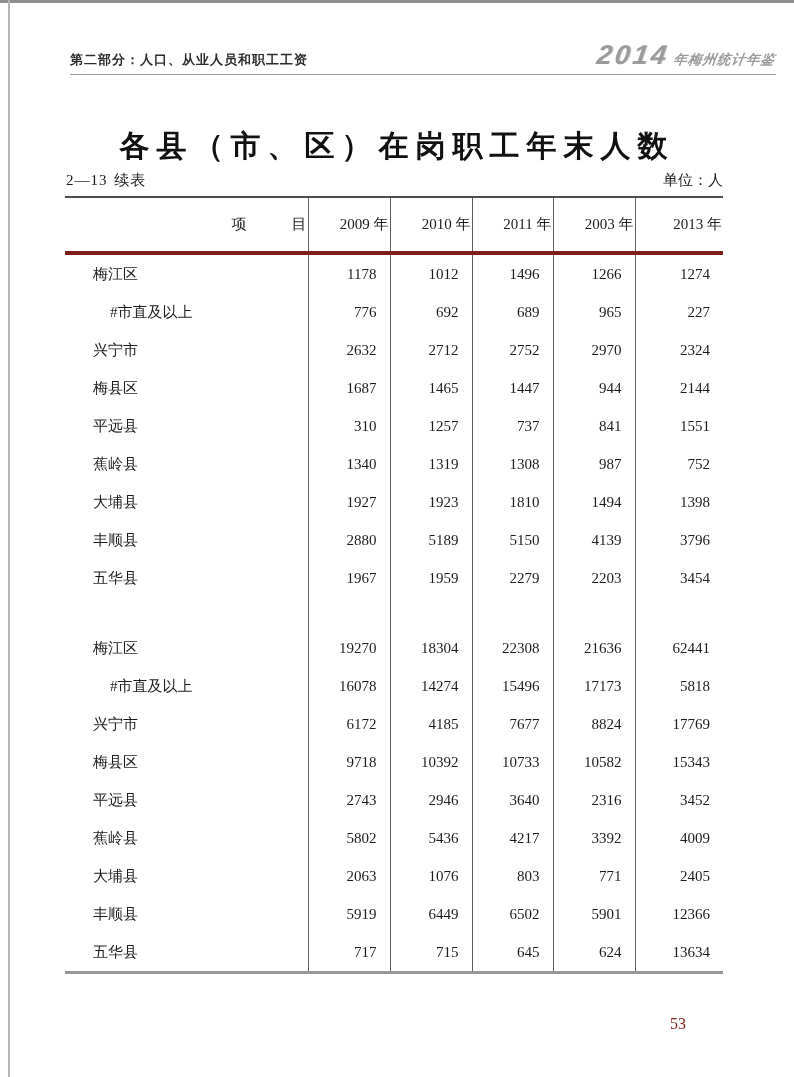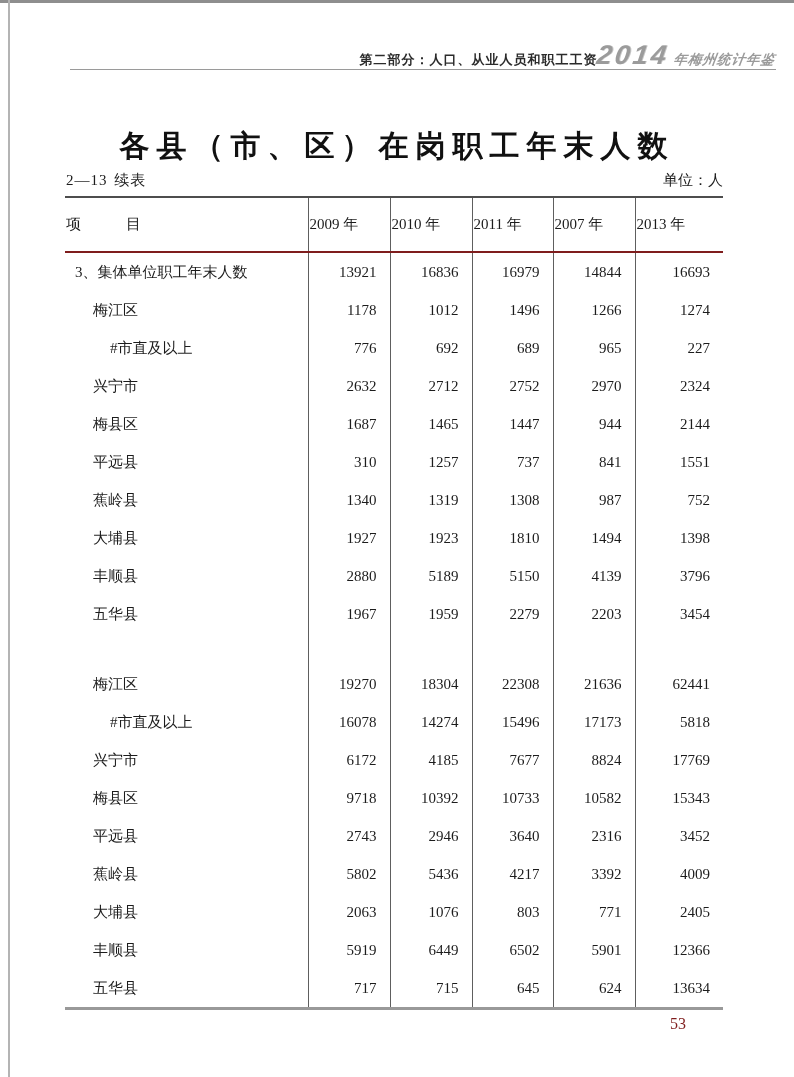--- a/index.html
+++ b/index.html
@@ -6,22 +6,22 @@
   .page {
     position:relative; width:794px; height:1077px; margin:0 auto;
     background:#ffffff; overflow:hidden;
     font-family:"Liberation Serif","DejaVu Serif",serif; color:#1c1c1c;
   }
   .scan-top { position:absolute; top:0; left:0; width:794px; height:3px; background:#8e8e8e; }
   .scan-left { position:absolute; top:0; left:8px; width:2px; height:1077px; background:#b4b4b4; }
 
   .running-head {
     position:absolute; left:70px; top:42px; width:706px;
-    display:flex; justify-content:flex-end; align-items:flex-end;
-    border-bottom:1px solid #9a9a9a; 
+    display:flex; justify-content:space-between; align-items:flex-end;
+    border-bottom:1px solid #9a9a9a; padding-bottom:5px;
   }
   .head-left {
     font-family:"Liberation Sans","DejaVu Sans",sans-serif;
     font-weight:bold; font-size:13px; color:#2b2b2b; letter-spacing:1px;
   }
   .logo { display:flex; align-items:baseline; color:#9b9b9b; font-style:italic; font-weight:bold;
           transform:skewX(-8deg); font-family:"Liberation Sans","DejaVu Sans",sans-serif; }
   .logo-year { font-size:27px; letter-spacing:3px; line-height:1;
                text-shadow:1px 0 0 #c7c7c7; }
   .logo-rest { font-size:13.5px; margin-left:5px; letter-spacing:1px; }
@@ -38,22 +38,22 @@
   .caption-left { letter-spacing:1px; }
 
   .table-wrap { position:absolute; left:65px; top:196px; }
   table.stats {
     border-collapse:collapse; table-layout:fixed; width:658px;
     border-top:2px solid #4d4d4d; border-bottom:3px solid #999;
   }
   table.stats th, table.stats td { margin:0; overflow:hidden; white-space:nowrap; }
   table.stats th:not(:last-child), table.stats td:not(:last-child) { border-right:1px solid #5e5e5e; }
   thead th {
-    border-bottom:2px solid #7f1d1d; height:51px;
-    font-weight:normal; font-size:15px; text-align:left; vertical-align:middle;
+    border-bottom:4px solid #7f1d1d; height:51px;
+    font-weight:normal; font-size:15px; text-align:right; vertical-align:middle;
   }
   tbody td { height:36px; font-size:15px; vertical-align:middle; }
   td.num { text-align:right; padding-right:13px; }
   td.lab { text-align:left; }
   td.ind0 { padding-left:10px; }
   td.ind1 { padding-left:28px; }
   td.ind2 { padding-left:45px; }
   tr.spacer td { height:30px; }
 
   .page-no {
@@ -95,33 +95,25 @@
         <col style="width:81px">
           <col style="width:82px">
           <col style="width:88px">
       </colgroup>
       <thead>
         <tr>
           <th>项　　　目</th>
           <th>2009 年</th>
           <th>2010 年</th>
           <th>2011 年</th>
-          <th>2007 年</th>
+          <th>2003 年</th>
           <th>2013 年</th>
         </tr>
       </thead>
       <tbody>
-          <tr>
-            <td class="lab ind0">3、集体单位职工年末人数</td>
-            <td class="num">13921</td>
-            <td class="num">16836</td>
-            <td class="num">16979</td>
-            <td class="num">14844</td>
-            <td class="num">16693</td>
-          </tr>
           <tr>
             <td class="lab ind1">梅江区</td>
             <td class="num">1178</td>
             <td class="num">1012</td>
             <td class="num">1496</td>
             <td class="num">1266</td>
             <td class="num">1274</td>
           </tr>
           <tr>
             <td class="lab ind2">#市直及以上</td>

